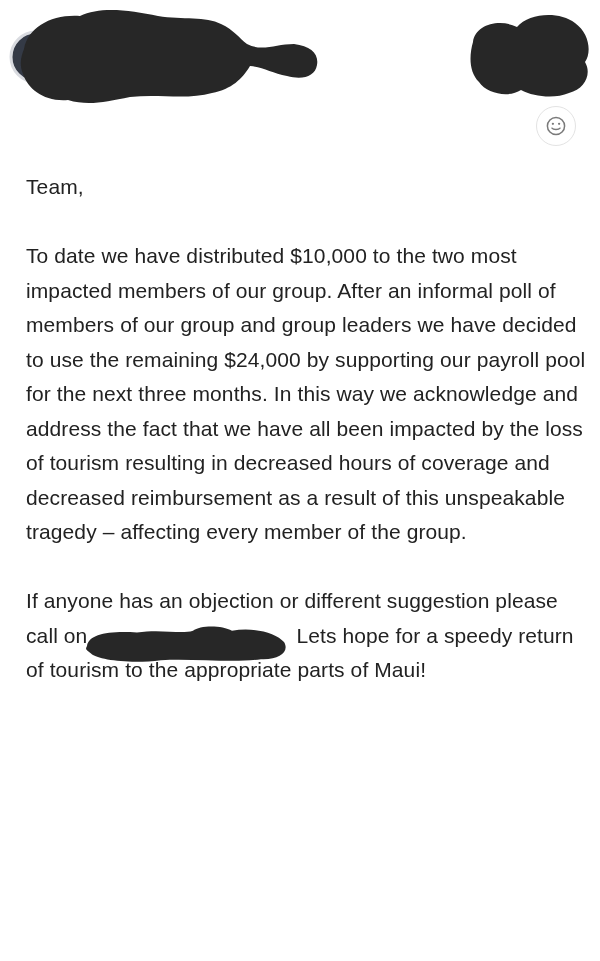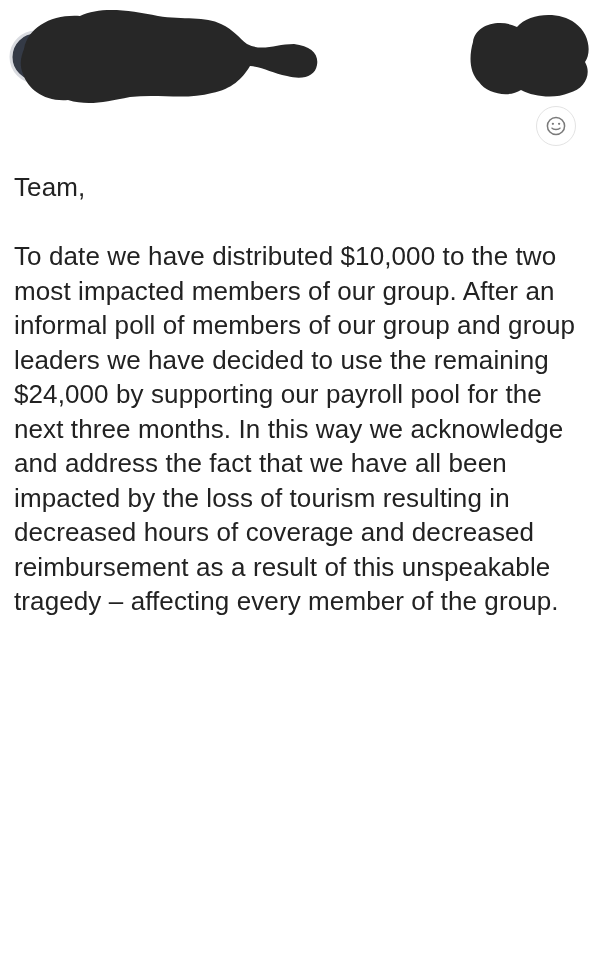--- a/index.html
+++ b/index.html
@@ -42,23 +42,24 @@
     border: 1px solid var(--btn-border, #e3e3e3);
     display: flex;
     align-items: center;
     justify-content: center;
     cursor: pointer;
     padding: 0;
   }
   .reaction-btn svg { display: block; }
   .body-text {
     padding: 0 14px;
-    font-size: 26px;
+    font-size: 21px;
     line-height: 34.5px;
     letter-spacing: 0.1px;
+    margin-left: 12px;
   }
   .para { margin: 0 0 34.5px 0; }
   .phone-blob {
     display: inline-block;
     width: 213px;
     height: 40px;
     margin: -11px 2px -11px -6px;
     vertical-align: -10px;
   }
   .blob-fill { fill: var(--blob, #272727); }
@@ -113,16 +114,28 @@
 
   </div>
 
   <div class="body-text">
 
     <p class="para">Team,</p>
 
 
     <p class="para">To date we have distributed $10,000 to the two most impacted members of our group.  After an informal poll of members of our group and group leaders we have decided to use the remaining $24,000 by supporting our payroll pool for the next three months. In this way we acknowledge and address the fact that we have all been impacted by the loss of tourism resulting in decreased hours of coverage and decreased reimbursement as a result of this unspeakable tragedy – affecting every member of the group.</p>
 
+    <p class="para"><span>If anyone has an objection or different suggestion please call on</span><svg class="phone-blob" viewBox="0 0 213 42" preserveAspectRatio="none" aria-hidden="true">
+        <path class="blob-fill" d="
+          M6,23
+          C8,11 27,7 56,9
+          C80,5 100,11 112,7
+          C119,1 141,1 151,7
+          C172,3 195,9 203,19
+          C209,29 198,38 180,37
+          C152,41 112,36 80,38
+          C50,42 17,38 10,31
+          C5,27 4,27 6,23 Z"></path>
+      </svg><span>Lets hope for a speedy return of tourism to the appropriate parts of Maui!</span></p>
 
   </div>
 
 </div>
 
 </body></html>

